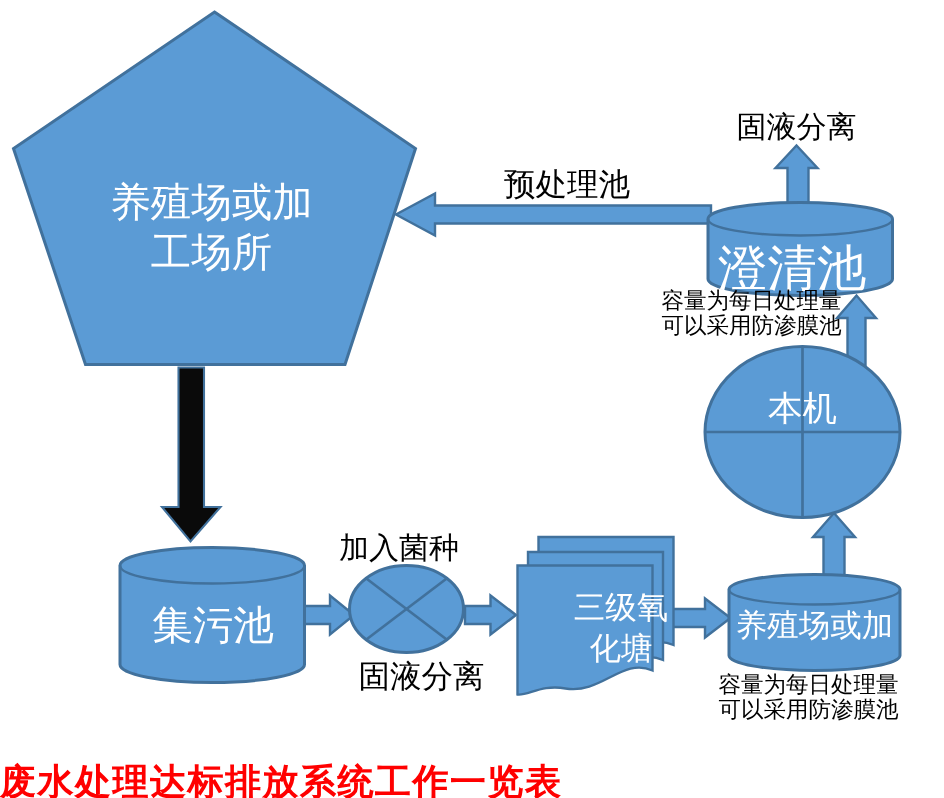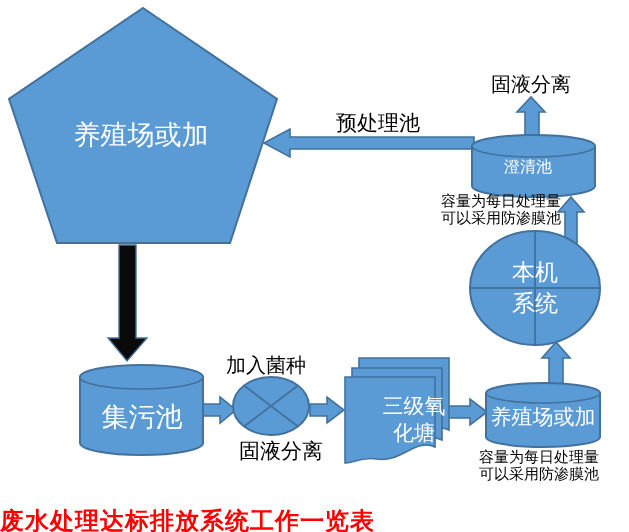--- a/index.html
+++ b/index.html
@@ -71,20 +71,21 @@
     <ellipse class="blue" cx="535" cy="288" rx="65" ry="57"></ellipse>
     <line class="xline" x1="470" y1="288" x2="600" y2="288"></line>
     <line class="xline" x1="535" y1="231" x2="535" y2="345"></line>
 
     <path class="blue" d="M472,146 L472,186 A61.5,11 0 0 0 595,186 L595,146 A61.5,11 0 0 0 472,146 Z"></path>
     <path class="rim" d="M472,146 A61.5,11 0 0 0 595,146"></path>
   </svg>
 
   <div class="lbl shape-lbl" style="left:57px;top:119px;width:168px;font-size:27px;line-height:33px;">
     <div>养殖场或加</div>
+    <div>工场所</div>
   </div>
 
   <div class="lbl shape-lbl" style="left:82px;top:399px;width:120px;font-size:27px;">集污池</div>
 
   <div class="lbl" style="left:214px;top:352px;width:104px;font-size:20px;">加入菌种</div>
 
   <div class="lbl" style="left:226px;top:437px;width:110px;font-size:21px;">固液分离</div>
 
   <div class="lbl shape-lbl" style="left:368px;top:392px;width:92px;font-size:21px;line-height:27px;">
     <div>三级氧</div>
@@ -93,24 +94,23 @@
 
   <div class="lbl shape-lbl" style="left:489px;top:403px;width:108px;font-size:21px;">养殖场或加</div>
 
   <div class="lbl note" style="left:473px;top:449px;width:132px;font-size:15px;line-height:16.5px;">
     <div>容量为每日处理量</div>
     <div>可以采用防渗膜池</div>
   </div>
 
   <div class="lbl shape-lbl" style="left:495px;top:257px;width:80px;font-size:23px;line-height:31px;">
     <div>本机</div>
-    <div>系统</div>
   </div>
 
-  <div class="lbl shape-lbl" style="left:473px;top:157px;width:110px;font-size:16px;">澄清池</div>
+  <div class="lbl shape-lbl" style="left:473px;top:157px;width:110px;font-size:33px;">澄清池</div>
 
   <div class="lbl note" style="left:433px;top:193px;width:136px;font-size:15px;line-height:16.5px;">
     <div>容量为每日处理量</div>
     <div>可以采用防渗膜池</div>
   </div>
 
   <div class="lbl" style="left:320px;top:109px;width:116px;font-size:21px;">预处理池</div>
 
   <div class="lbl" style="left:484px;top:71px;width:94px;font-size:20px;">固液分离</div>
 

